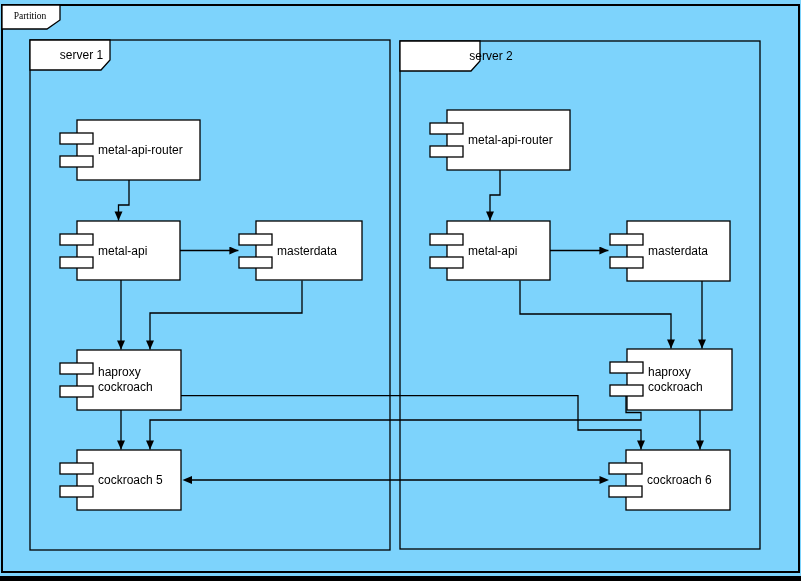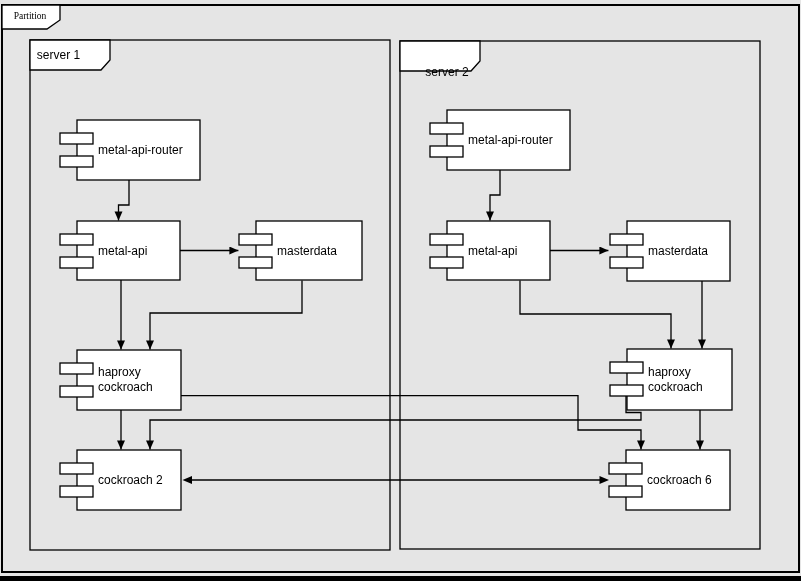--- a/index.html
+++ b/index.html
@@ -1,19 +1,19 @@
 <!DOCTYPE html>
 <html><head>
 <meta charset="utf-8">
 <style>
   html,body{margin:0;padding:0;background:#ffffff;}
   .stage{
     position:relative;
     width:801px;height:581px;
-    background:#e5e5e5;
+    background:#7dd3fc;
     font-family:"Liberation Sans","DejaVu Sans",sans-serif;
     overflow:hidden;
   }
   .stage svg{position:absolute;left:0;top:0;}
   .lbl{
     position:absolute;
     transform:translateY(-50%);
     font-size:12px;
     line-height:15px;
     color:#000;
@@ -130,29 +130,29 @@
         <rect x="626" y="450" width="104" height="60"></rect>
         <rect x="609" y="463" width="33" height="11"></rect>
         <rect x="609" y="486" width="33" height="11"></rect>
       </g>
     </g>
 
     <rect x="0" y="576" width="801" height="5" fill="#000000"></rect>
   </svg>
 
   <span class="frame-lbl" style="left:2px;top:10px;width:56px;">Partition</span>
-  <span class="tab-lbl" style="left:16px;top:48px;width:85px;">server 1</span>
-  <span class="tab-lbl" style="left:400px;top:65px;width:94px;">server 2</span>
+  <span class="tab-lbl" style="left:39px;top:48px;width:85px;">server 1</span>
+  <span class="tab-lbl" style="left:400px;top:49px;width:94px;padding-left:44px;">server 2</span>
 
   <span class="lbl" style="left:98px;top:150px;">metal-api-router</span>
   <span class="lbl" style="left:98px;top:251px;">metal-api</span>
   <span class="lbl" style="left:277px;top:251px;">masterdata</span>
   <span class="lbl" style="left:98px;top:380px;">haproxy
 cockroach</span>
-  <span class="lbl" style="left:98px;top:480px;">cockroach 2</span>
+  <span class="lbl" style="left:98px;top:480px;">cockroach 5</span>
   <span class="lbl" style="left:468px;top:140px;">metal-api-router</span>
   <span class="lbl" style="left:468px;top:251px;">metal-api</span>
   <span class="lbl" style="left:648px;top:251px;">masterdata</span>
   <span class="lbl" style="left:648px;top:380px;">haproxy
 cockroach</span>
   <span class="lbl" style="left:647px;top:480px;">cockroach 6</span>
 
 </div>
 
 </body></html>

